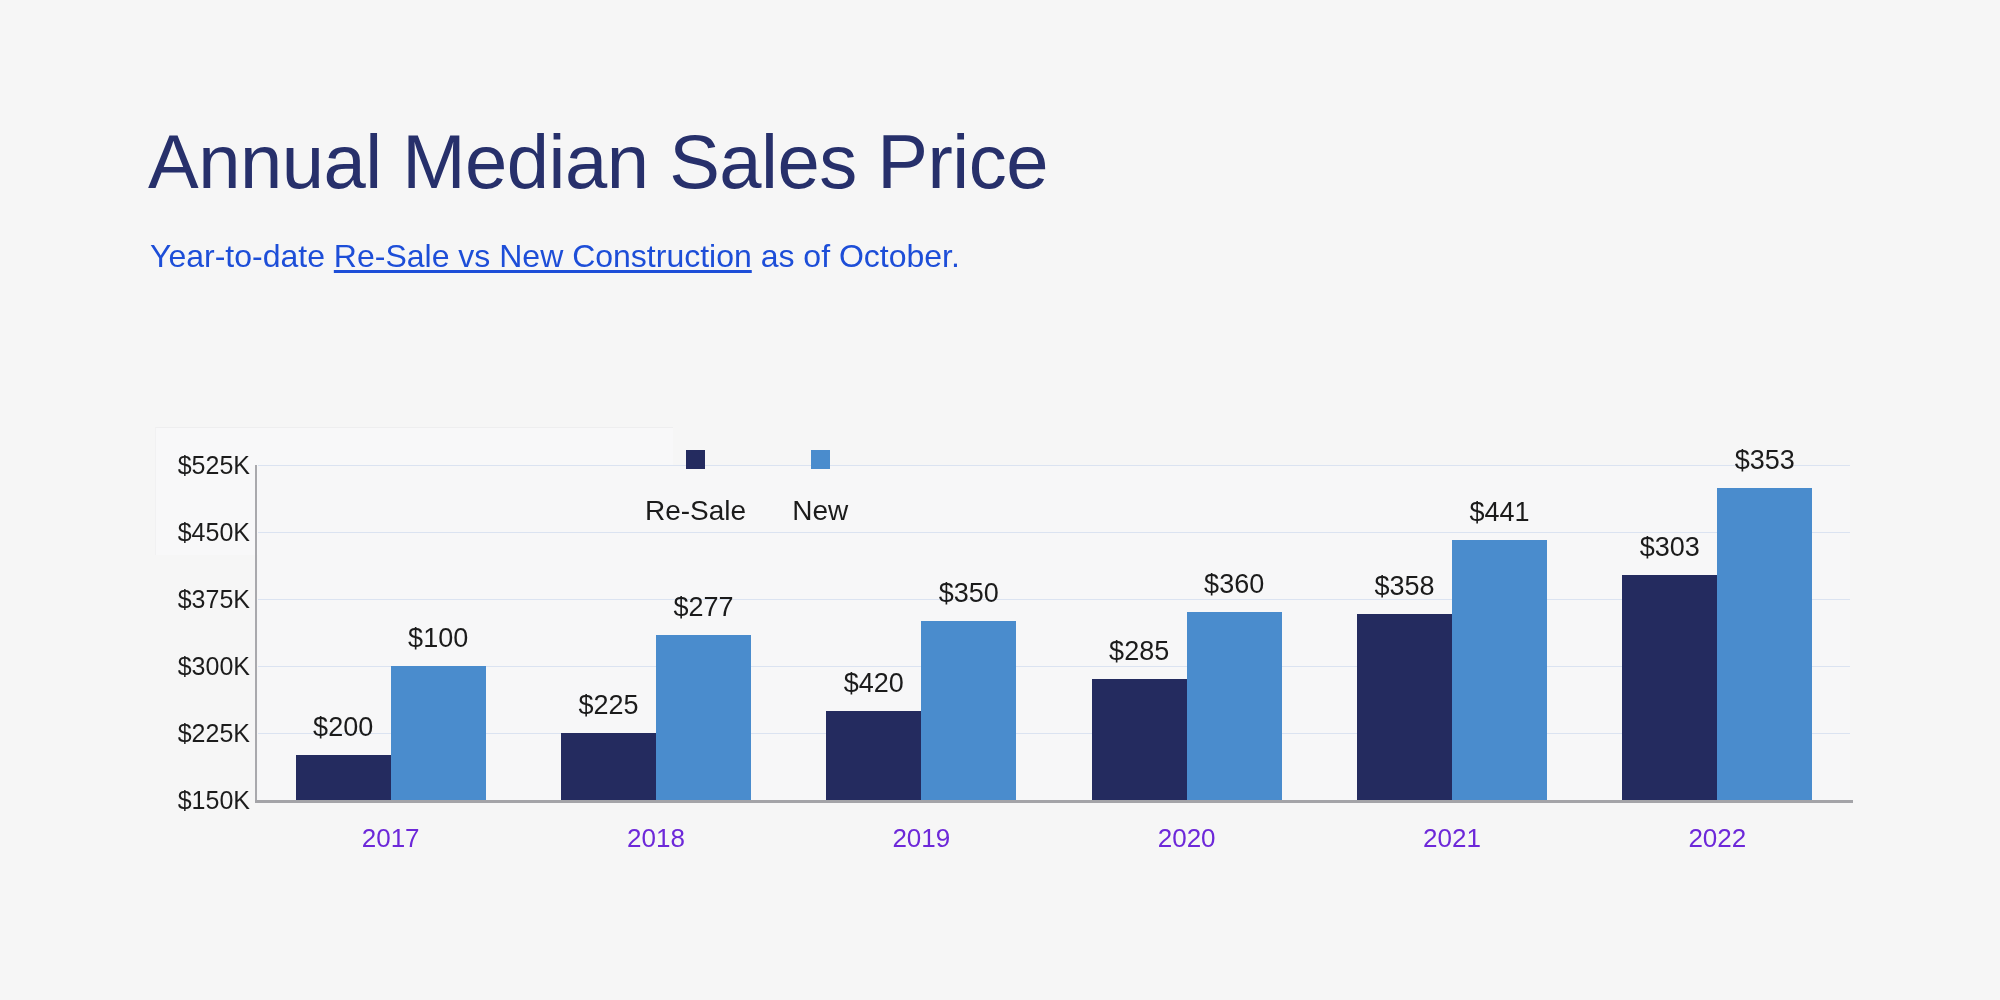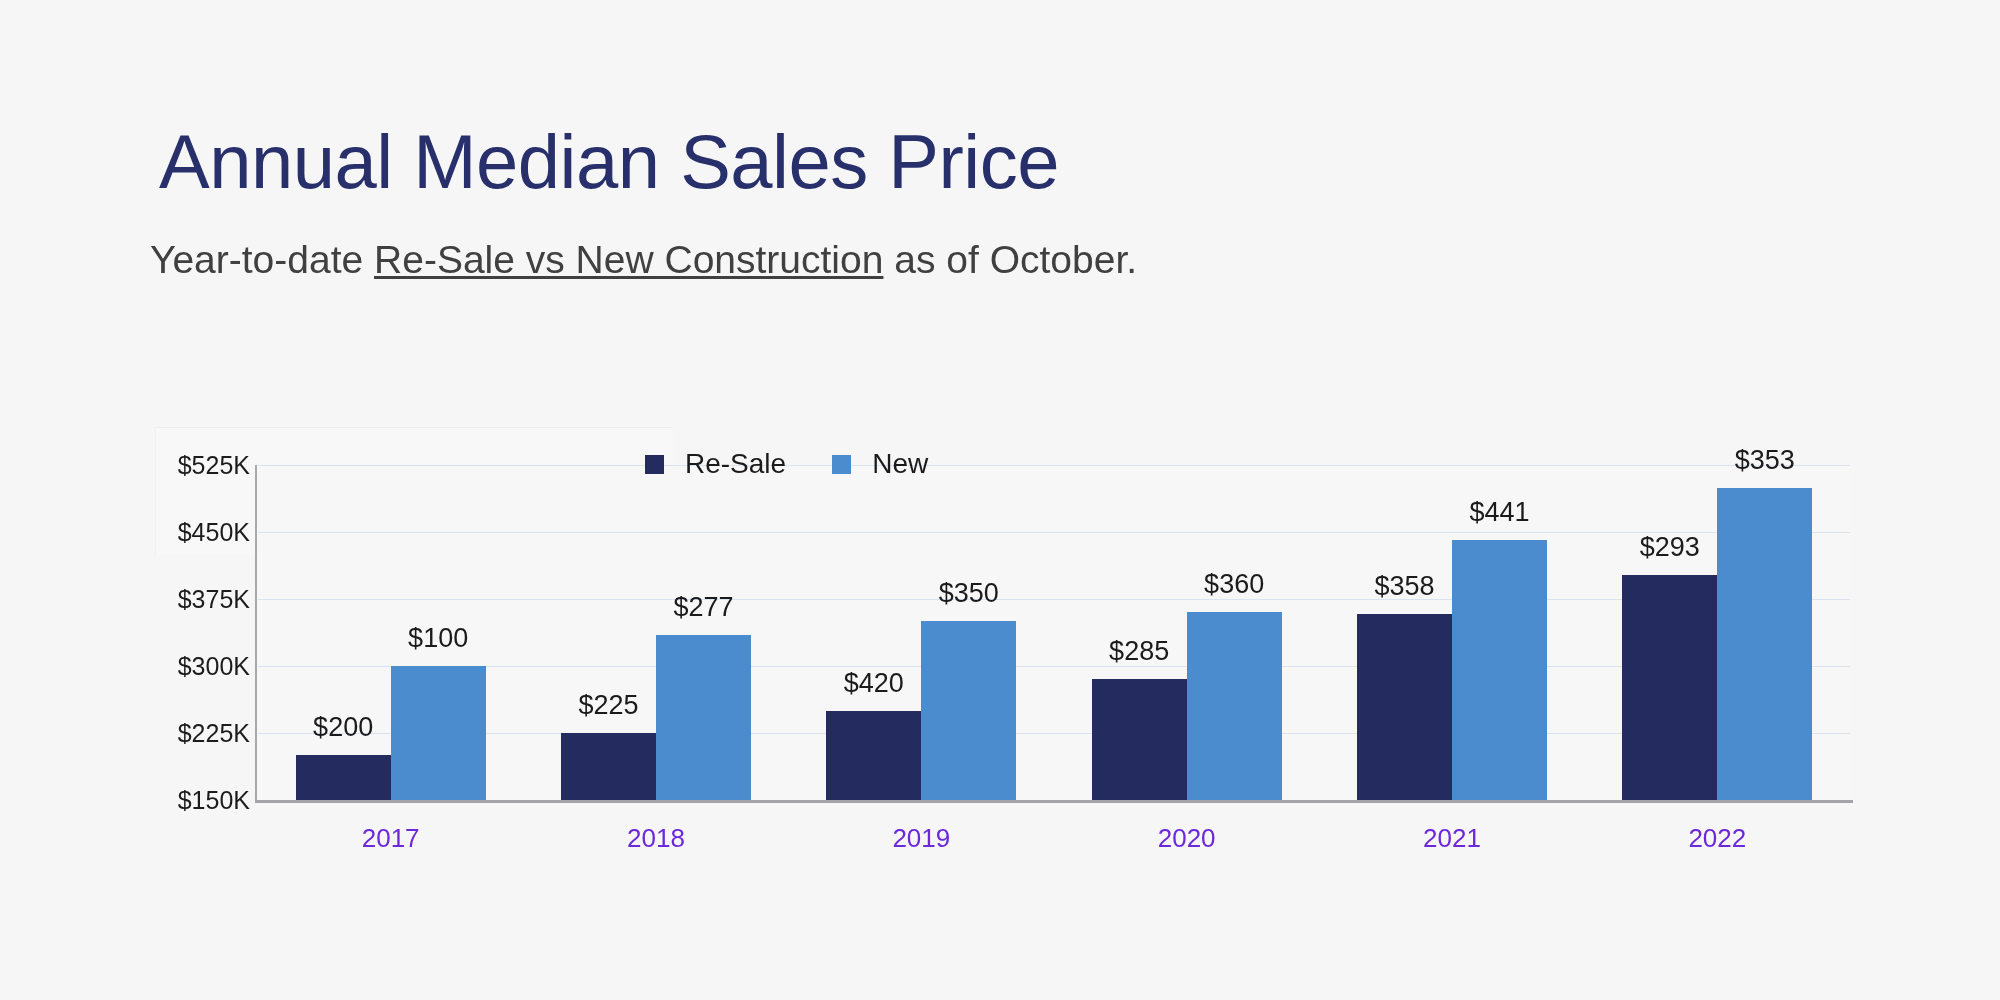--- a/index.html
+++ b/index.html
@@ -6,27 +6,27 @@
   html, body {
     width:2000px; height:1000px;
     background:#f6f6f6;
     font-family:"Liberation Sans", sans-serif;
     overflow:hidden;
   }
   #root { position:relative; width:2000px; height:1000px; }
 
   
   .title {
-    position:absolute; left:159px; top:124px;
+    position:absolute; left:148px; top:124px;
     font-size:76px; font-weight:400; letter-spacing:-0.5px;
     color:#27306b; white-space:nowrap; line-height:1;
   }
   .subtitle {
     position:absolute; left:150px; top:240px;
-    font-size:39px; font-weight:400; color:#404040;
+    font-size:32px; font-weight:400; color:#1d4ed8;
     white-space:nowrap; line-height:1;
   }
   .subtitle .underline { text-decoration:underline; text-underline-offset:3px; }
 
   
   #chart {
     position:absolute; left:0px; top:400px;
     width:2000px; height:480px;text-decoration:underline;
   }
   
@@ -91,21 +91,21 @@
     font-size:26px; color:#6d28d9; line-height:1;
     transform:translateX(-50%);
     white-space:nowrap;
   }
 
   
   .legend {
     position:absolute; left:645px; top:50px;
     display:flex; align-items:center; gap:46px;
   }
-  .legend-item { display:flex; align-items:center; gap:21px; }
+  .legend-item { display:flex; align-items:center; gap:28px;flex-direction:column; }
   .legend-swatch { width:19px; height:19px; display:block; }
   .legend-label { font-size:28px; color:#1b1b1b; line-height:1; white-space:nowrap; }
 </style>
 </head>
 <body>
 
 <div id="root">
 
   <h1 class="title">Annual Median Sales Price</h1>
 
@@ -165,21 +165,21 @@
           <div class="vlabel" style="left: 85.1667px; top: 249.333px;">$200</div>
           <div class="vlabel" style="left: 180.167px; top: 160px;">$100</div>
           <div class="vlabel" style="left: 350.5px; top: 227px;">$225</div>
           <div class="vlabel" style="left: 445.5px; top: 128.733px;">$277</div>
           <div class="vlabel" style="left: 615.833px; top: 204.667px;">$420</div>
           <div class="vlabel" style="left: 710.833px; top: 115.333px;">$350</div>
           <div class="vlabel" style="left: 881.167px; top: 173.4px;">$285</div>
           <div class="vlabel" style="left: 976.167px; top: 106.4px;">$360</div>
           <div class="vlabel" style="left: 1146.5px; top: 108.187px;">$358</div>
           <div class="vlabel" style="left: 1241.5px; top: 34.04px;">$441</div>
-          <div class="vlabel" style="left: 1411.83px; top: 68.88px;">$293</div>
+          <div class="vlabel" style="left: 1411.83px; top: 68.88px;">$303</div>
           <div class="vlabel" style="left: 1506.83px; top: -17.7733px;">$353</div>
         </div>
       <div id="xticks">
           <div class="xtick" style="left: 132.667px;">2017</div>
           <div class="xtick" style="left: 398px;">2018</div>
           <div class="xtick" style="left: 663.333px;">2019</div>
           <div class="xtick" style="left: 928.667px;">2020</div>
           <div class="xtick" style="left: 1194px;">2021</div>
           <div class="xtick" style="left: 1459.33px;">2022</div>
         </div>

